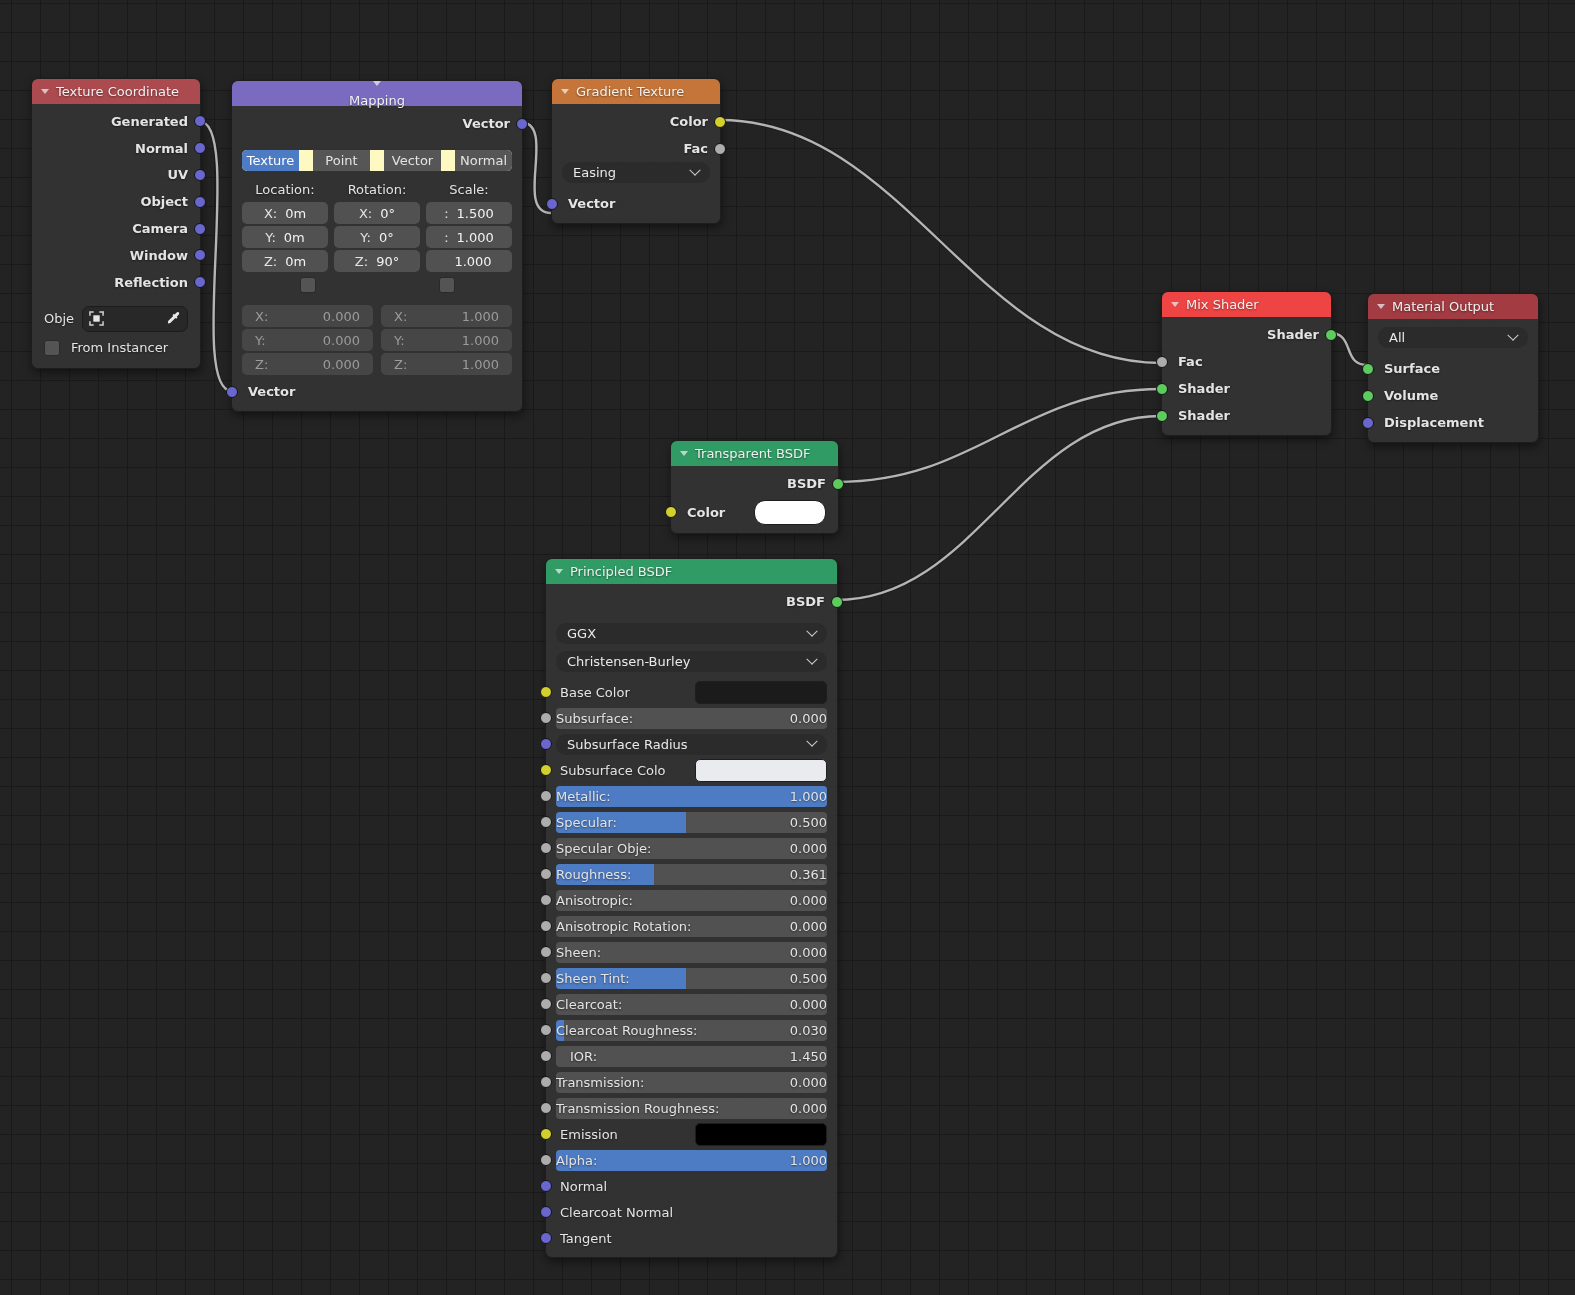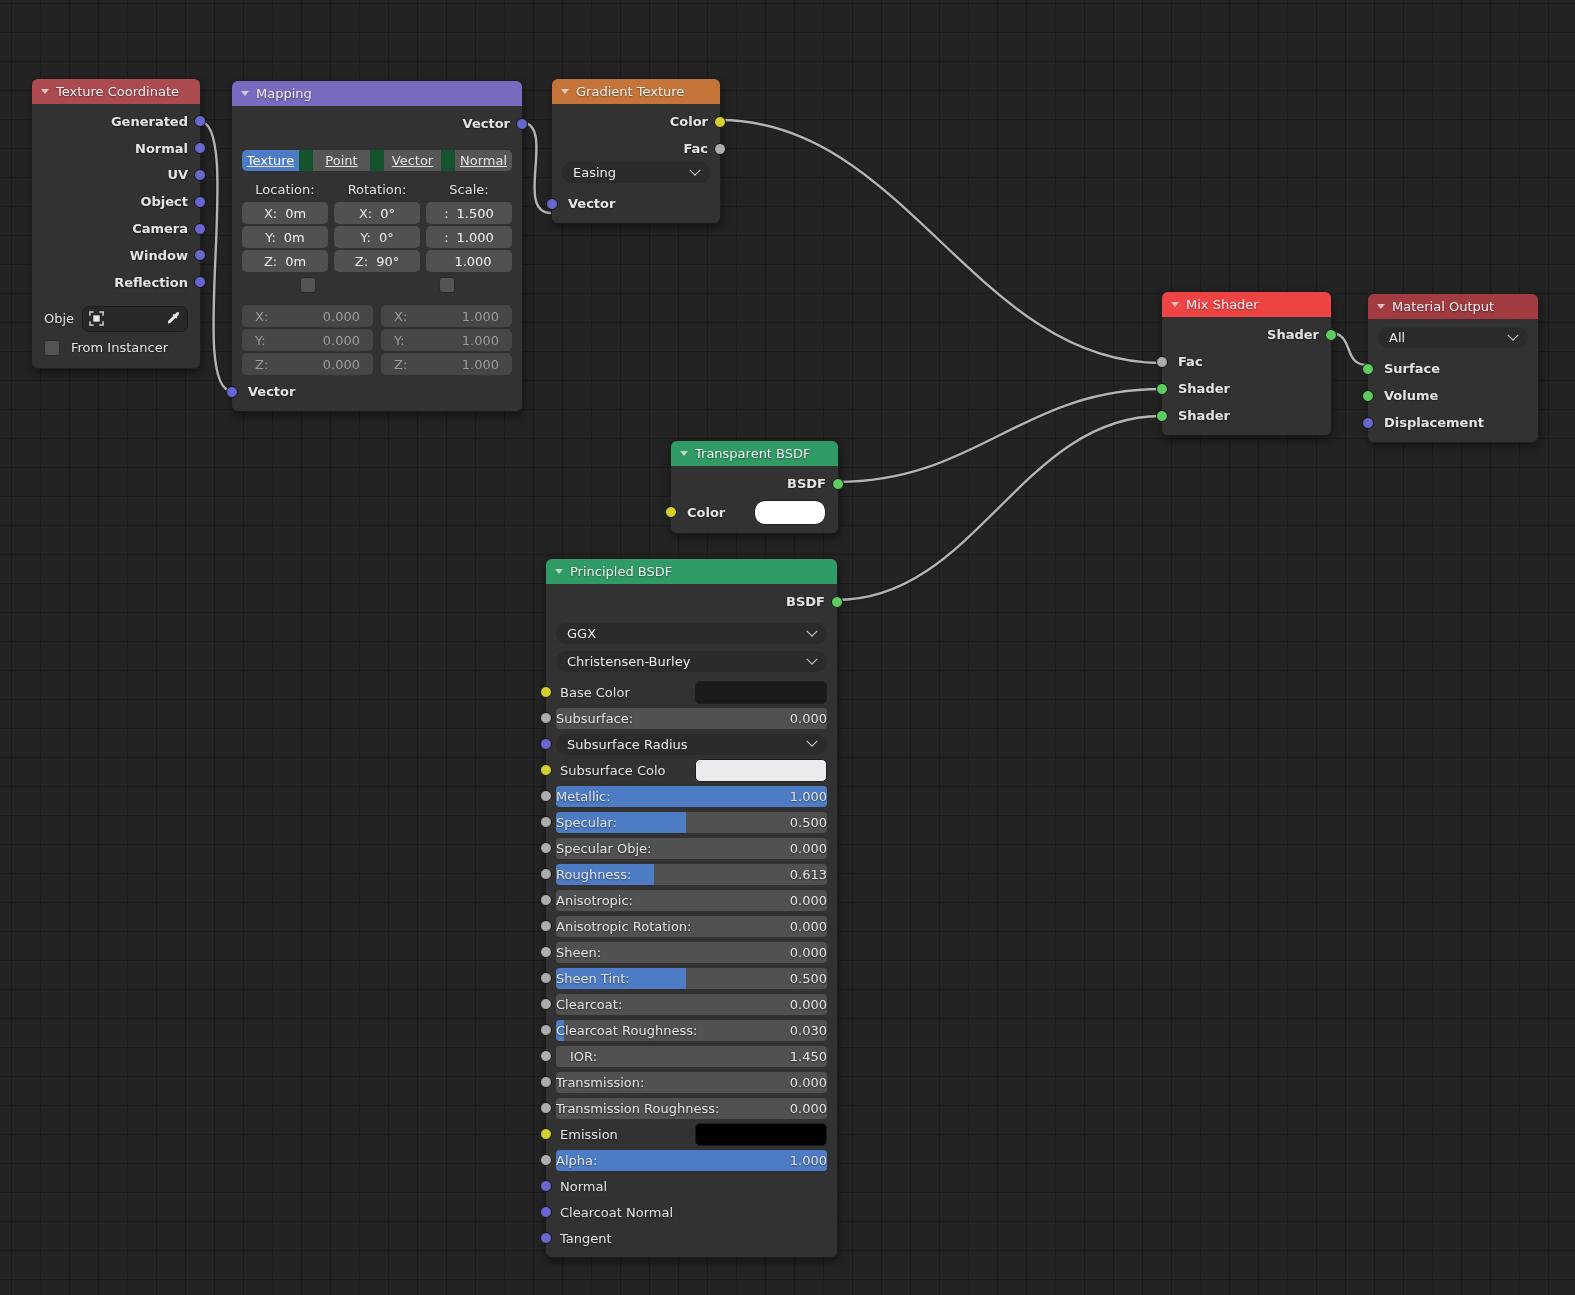--- a/index.html
+++ b/index.html
@@ -52,21 +52,21 @@
   .chk{width:14px;height:14px;background:#545454;border:1px solid #2a2a2a;border-radius:3px;flex:none;}
   
   #n-texcoord{left:31px;top:78px;width:168px;}
   #n-texcoord .row{height:26.8px;}
   .objrow{position:relative;display:flex;align-items:center;height:30px;padding:0 12px;margin-top:8px;gap:8px;justify-content:space-between;}
   .objfield{flex:1;height:24px;background:#282828;border:1px solid #1c1c1c;border-radius:7px;
             display:flex;align-items:center;justify-content:space-between;padding:0 6px;}
   .instrow{display:flex;align-items:center;gap:11px;height:28px;padding:0 12px;}
   
   #n-mapping{left:231px;top:80px;width:290px;}
-  .tabs{display:flex;margin:13px 10px 0 10px;border-radius:5px;overflow:hidden;gap:14px;background:#14532d;text-decoration:underline;}
+  .tabs{display:flex;margin:13px 10px 0 10px;border-radius:5px;overflow:hidden;gap:14px;background:#fef9c3;}
   .tab{flex:1;height:21px;background:#565656;display:flex;align-items:center;justify-content:center;color:#e3e3e3;}
   .tab.active{background:#4e7cc4;color:#fff;}
   .mcols{display:flex;gap:6px;padding:0 10px;}
   .mcol{flex:1;display:flex;flex-direction:column;gap:2px;}
   .mcolhead{height:22px;display:flex;align-items:center;justify-content:center;text-shadow:0 1px 2px rgba(0,0,0,.45);}
   .mfield{height:22px;background:#515151;border-radius:5px;display:flex;align-items:center;
           justify-content:center;gap:8px;}
   .mfield .fv{color:#f3f3f3;}
   .mcols2{display:flex;gap:8px;padding:0 10px;}
   .mcol2{width:131px;display:flex;flex-direction:column;gap:2px;}
@@ -159,21 +159,21 @@
       </div>
     </div>
     <div class="instrow">
       <span class="chk"></span>
       <span class="lbl">From Instancer</span>
     </div>
   </div>
 </div>
 
 <div class="node" id="n-mapping">
-  <div class="nhead" style="background: rgb(122, 107, 193);">
+  <div class="nhead" style="background: rgb(122, 107, 193); flex-direction: column;">
     <span class="tri"></span>
     <span class="lbl">Mapping</span>
   </div>
   <div class="nbody">
     <div class="row out">
         <span class="lbl">Vector</span>
         <span class="sock out s-vec"></span>
       </div>
     <div class="tabs">
       <div class="tab active">Texture</div>
@@ -448,21 +448,21 @@
           <span class="sl">Specular Obje:</span>
           <span class="sv">0.000</span>
         </div>
       </div>
 
     <div class="prow">
         <span class="sock in s-val"></span>
       <div class="slider">
           <div class="fill" style="width: 36%;"></div>
           <span class="sl">Roughness:</span>
-          <span class="sv">0.613</span>
+          <span class="sv">0.361</span>
         </div>
       </div>
 
     <div class="prow">
         <span class="sock in s-val"></span>
       <div class="slider">
           <div class="fill" style="width: 0%;"></div>
           <span class="sl">Anisotropic:</span>
           <span class="sv">0.000</span>
         </div>

